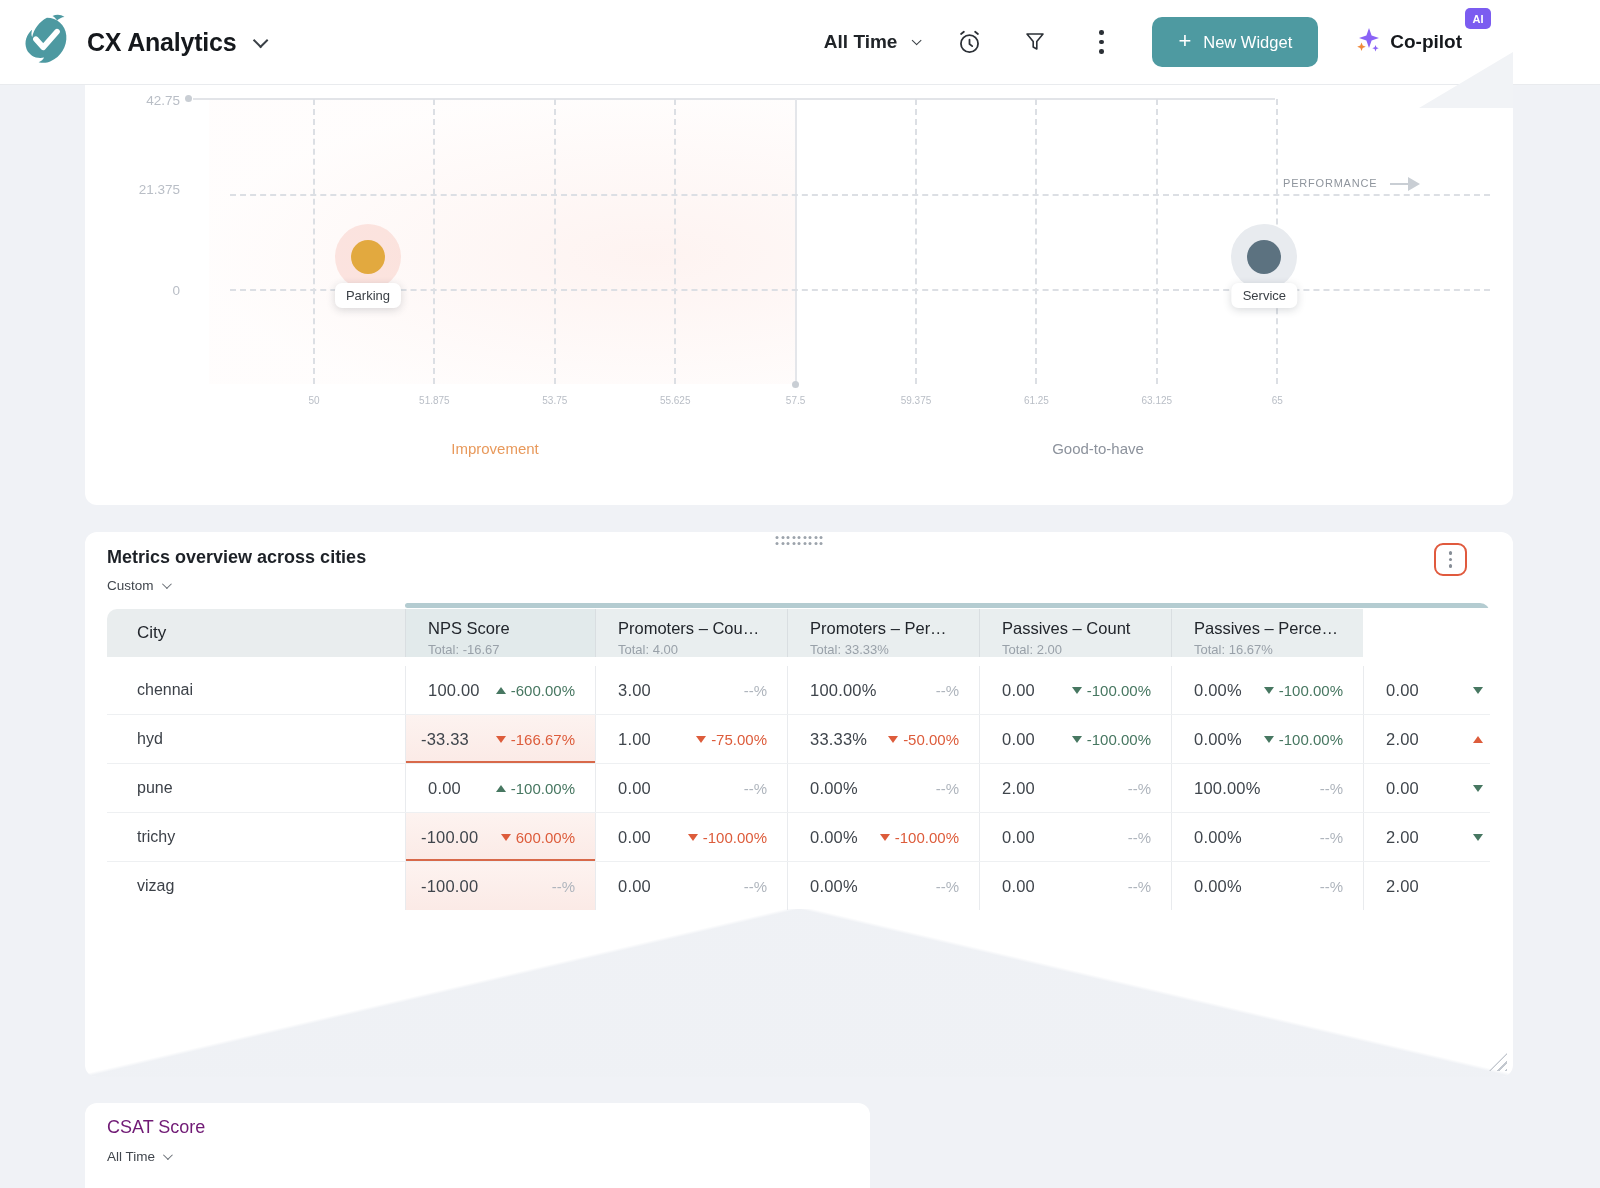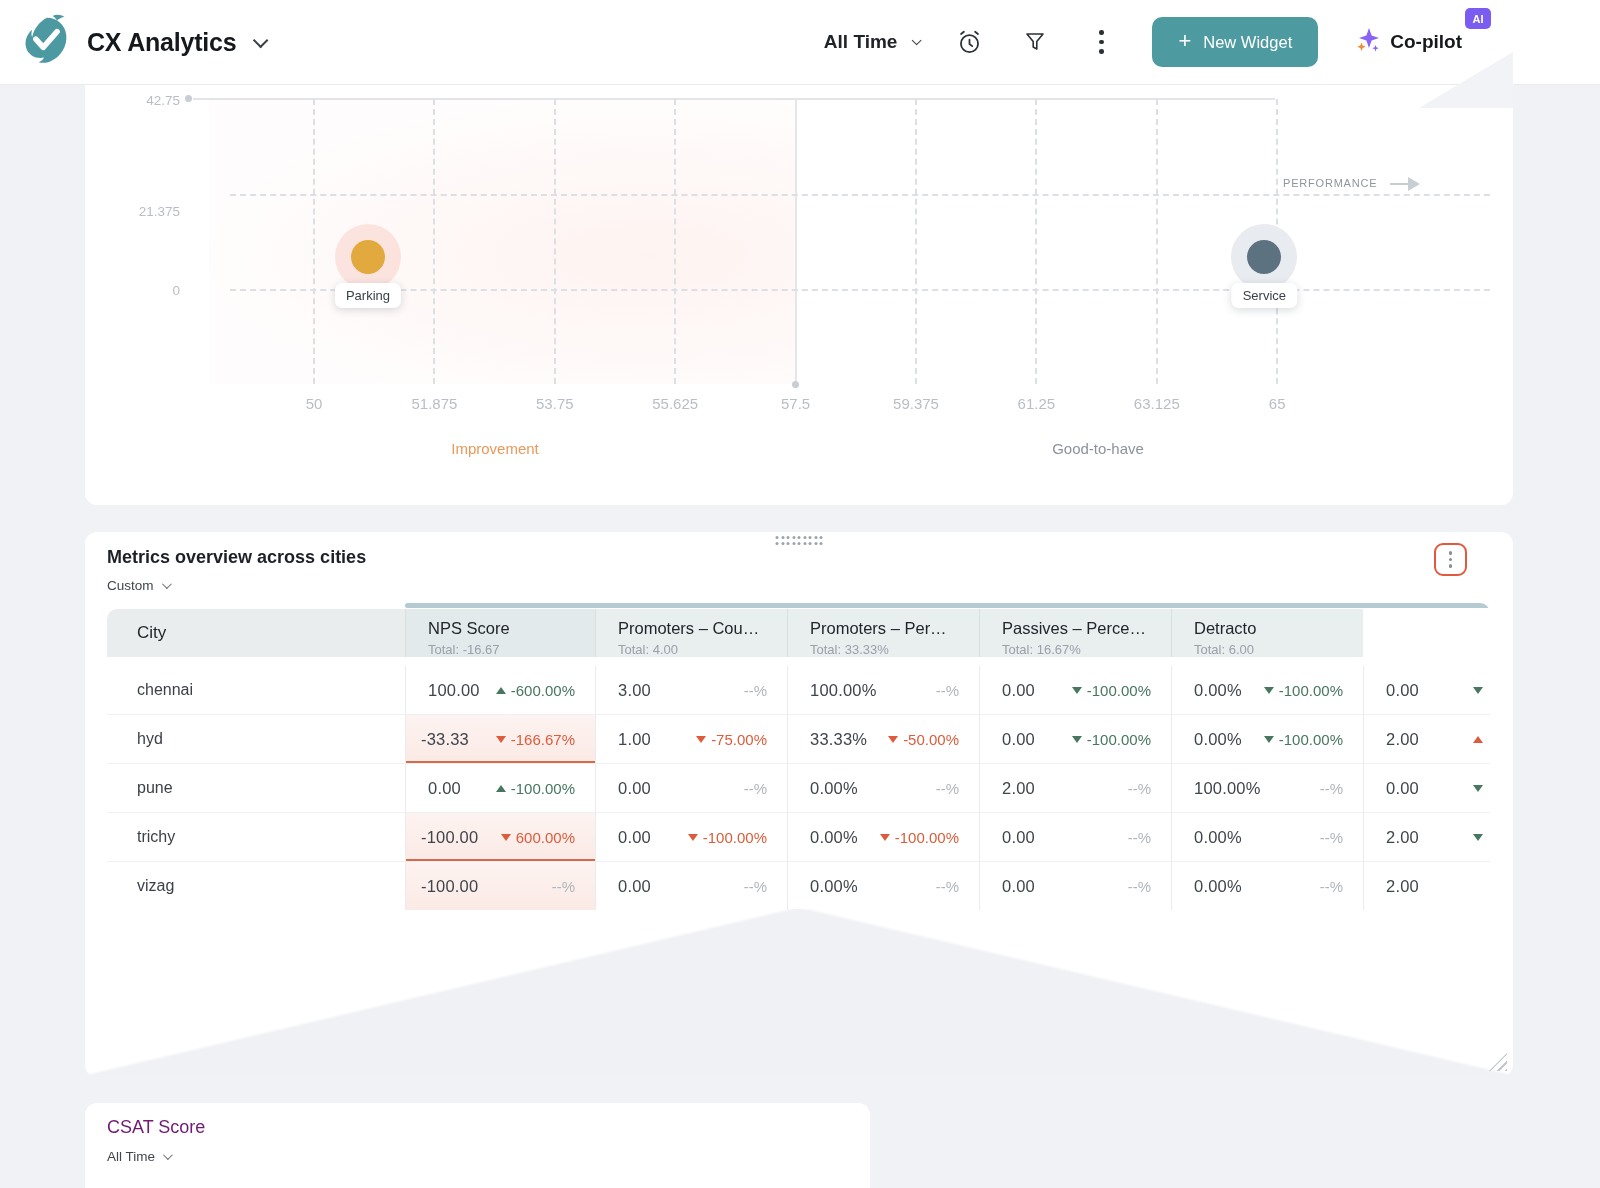--- a/index.html
+++ b/index.html
@@ -42,21 +42,21 @@
   
   .abs { position:absolute; }
   .quad-tint { left:124px; top:14px; width:587px; height:285px;
                background:radial-gradient(ellipse at 75% 55%, rgba(240,118,92,0.085), rgba(240,118,92,0.015) 72%); }
   .h-solid { left:108px; top:13px; width:1082px; height:2px; background:#e2e4e8; }
   .axis-dot { width:7px; height:7px; border-radius:50%; background:#c9ced4; }
   .h-dash { left:145px; width:1260px; height:0; border-top:2px dashed #dcdfe4; }
   .v-dash { top:14px; height:285px; width:0; border-left:2px dashed #dcdfe4; }
   .v-solid { top:14px; height:285px; width:2px; background:#e4e6ea; }
   .ylab { width:80px; text-align:right; font-size:13.5px; color:#b9bec6; transform:translateY(-50%); }
-  .xlab { transform:translateX(-50%); font-size:15px; color:#b9bec6; }
+  .xlab { transform:translateX(-50%); font-size:10px; color:#b9bec6; }
   .perf-label { font-size:11px; letter-spacing:0.8px; color:#8f959d; }
   .perf-line { top:98px; width:18px; height:2px; background:#c9ced4; }
   .perf-arrow { width:0; height:0; border-top:7px solid transparent; border-bottom:7px solid transparent;
                 border-left:12px solid #c9ced4; }
   .pt-halo { border-radius:50%; transform:translate(-50%,-50%); }
   .pt-core { width:34px; height:34px; border-radius:50%; transform:translate(-50%,-50%); }
   .pt-pill { transform:translateX(-50%); background:#fff; border-radius:7px; padding:5px 11px;
              font-size:13px; color:#3b4046; box-shadow:0 2px 8px rgba(40,50,60,0.18); white-space:nowrap; }
   .quad-label { transform:translateX(-50%); font-size:15px; }
   .quad-label.left { color:#E8995B; }
@@ -197,21 +197,21 @@
         <div class="abs v-dash" style="left:829.9996875px;"></div>
         <div class="abs xlab" style="left:830.9996875px; top:310px;">59.375</div>
         <div class="abs v-dash" style="left:950.399625px;"></div>
         <div class="abs xlab" style="left:951.399625px; top:310px;">61.25</div>
         <div class="abs v-dash" style="left:1070.7995625px;"></div>
         <div class="abs xlab" style="left:1071.7995625px; top:310px;">63.125</div>
         <div class="abs v-dash" style="left:1191.1995000000002px;"></div>
         <div class="abs xlab" style="left:1192.1995000000002px; top:310px;">65</div>
         <div class="abs ylab" style="left:15px; top:15.001900000000006px;">42.75</div>
         <div class="abs h-dash" style="top:109.00095px;"></div>
-        <div class="abs ylab" style="left:15px; top:126px;">21.375</div>
+        <div class="abs ylab" style="left:15px; top:104px;">21.375</div>
         <div class="abs h-dash" style="top:204px;"></div>
         <div class="abs ylab" style="left:15px; top:205px;">0</div>
         <div class="abs pt-halo" style="left:282.9391720000002px; top:172.11144000000002px; width:66px; height:66px; background:rgba(236,110,85,0.16);"></div>
         <div class="abs pt-core" style="left:282.9391720000002px; top:172.11144000000002px; background:#E2A93F;"></div>
         <div class="abs pt-pill" style="left:282.9391720000002px; top:198.11144000000002px;">Parking</div>
         <div class="abs pt-halo" style="left:1179.35684px; top:171.667px; width:66px; height:66px; background:#E8EBEF;"></div>
         <div class="abs pt-core" style="left:1179.35684px; top:171.667px; background:#5C7280;"></div>
         <div class="abs pt-pill" style="left:1179.35684px; top:197.667px;">Service</div>
       </div>
     <div class="abs quad-label left" style="left:410px; top:355px;">Improvement</div>
@@ -263,26 +263,26 @@
             </div>
             <div class="th">
               <span class="lbl">Promoters – Cou…</span>
               <span class="tot">Total: 4.00</span>
             </div>
             <div class="th">
               <span class="lbl">Promoters – Per…</span>
               <span class="tot">Total: 33.33%</span>
             </div>
             <div class="th">
+              <span class="lbl">Passives – Count</span>
+              <span class="tot">Total: 2.00</span>
+            </div>
+            <div class="th">
               <span class="lbl">Passives – Perce…</span>
               <span class="tot">Total: 16.67%</span>
-            </div>
-            <div class="th">
-              <span class="lbl">Detracto</span>
-              <span class="tot">Total: 6.00</span>
             </div>
           </div>
         <div class="tbody" id="tbody">
             <div class="trow">
               <div class="td-city">chennai</div>
               <div class="td nps">
                 <span class="val">100.00</span>
                 <span class="chg pos">
                   <span class="tri up"></span>
                   <span>-600.00%</span>

